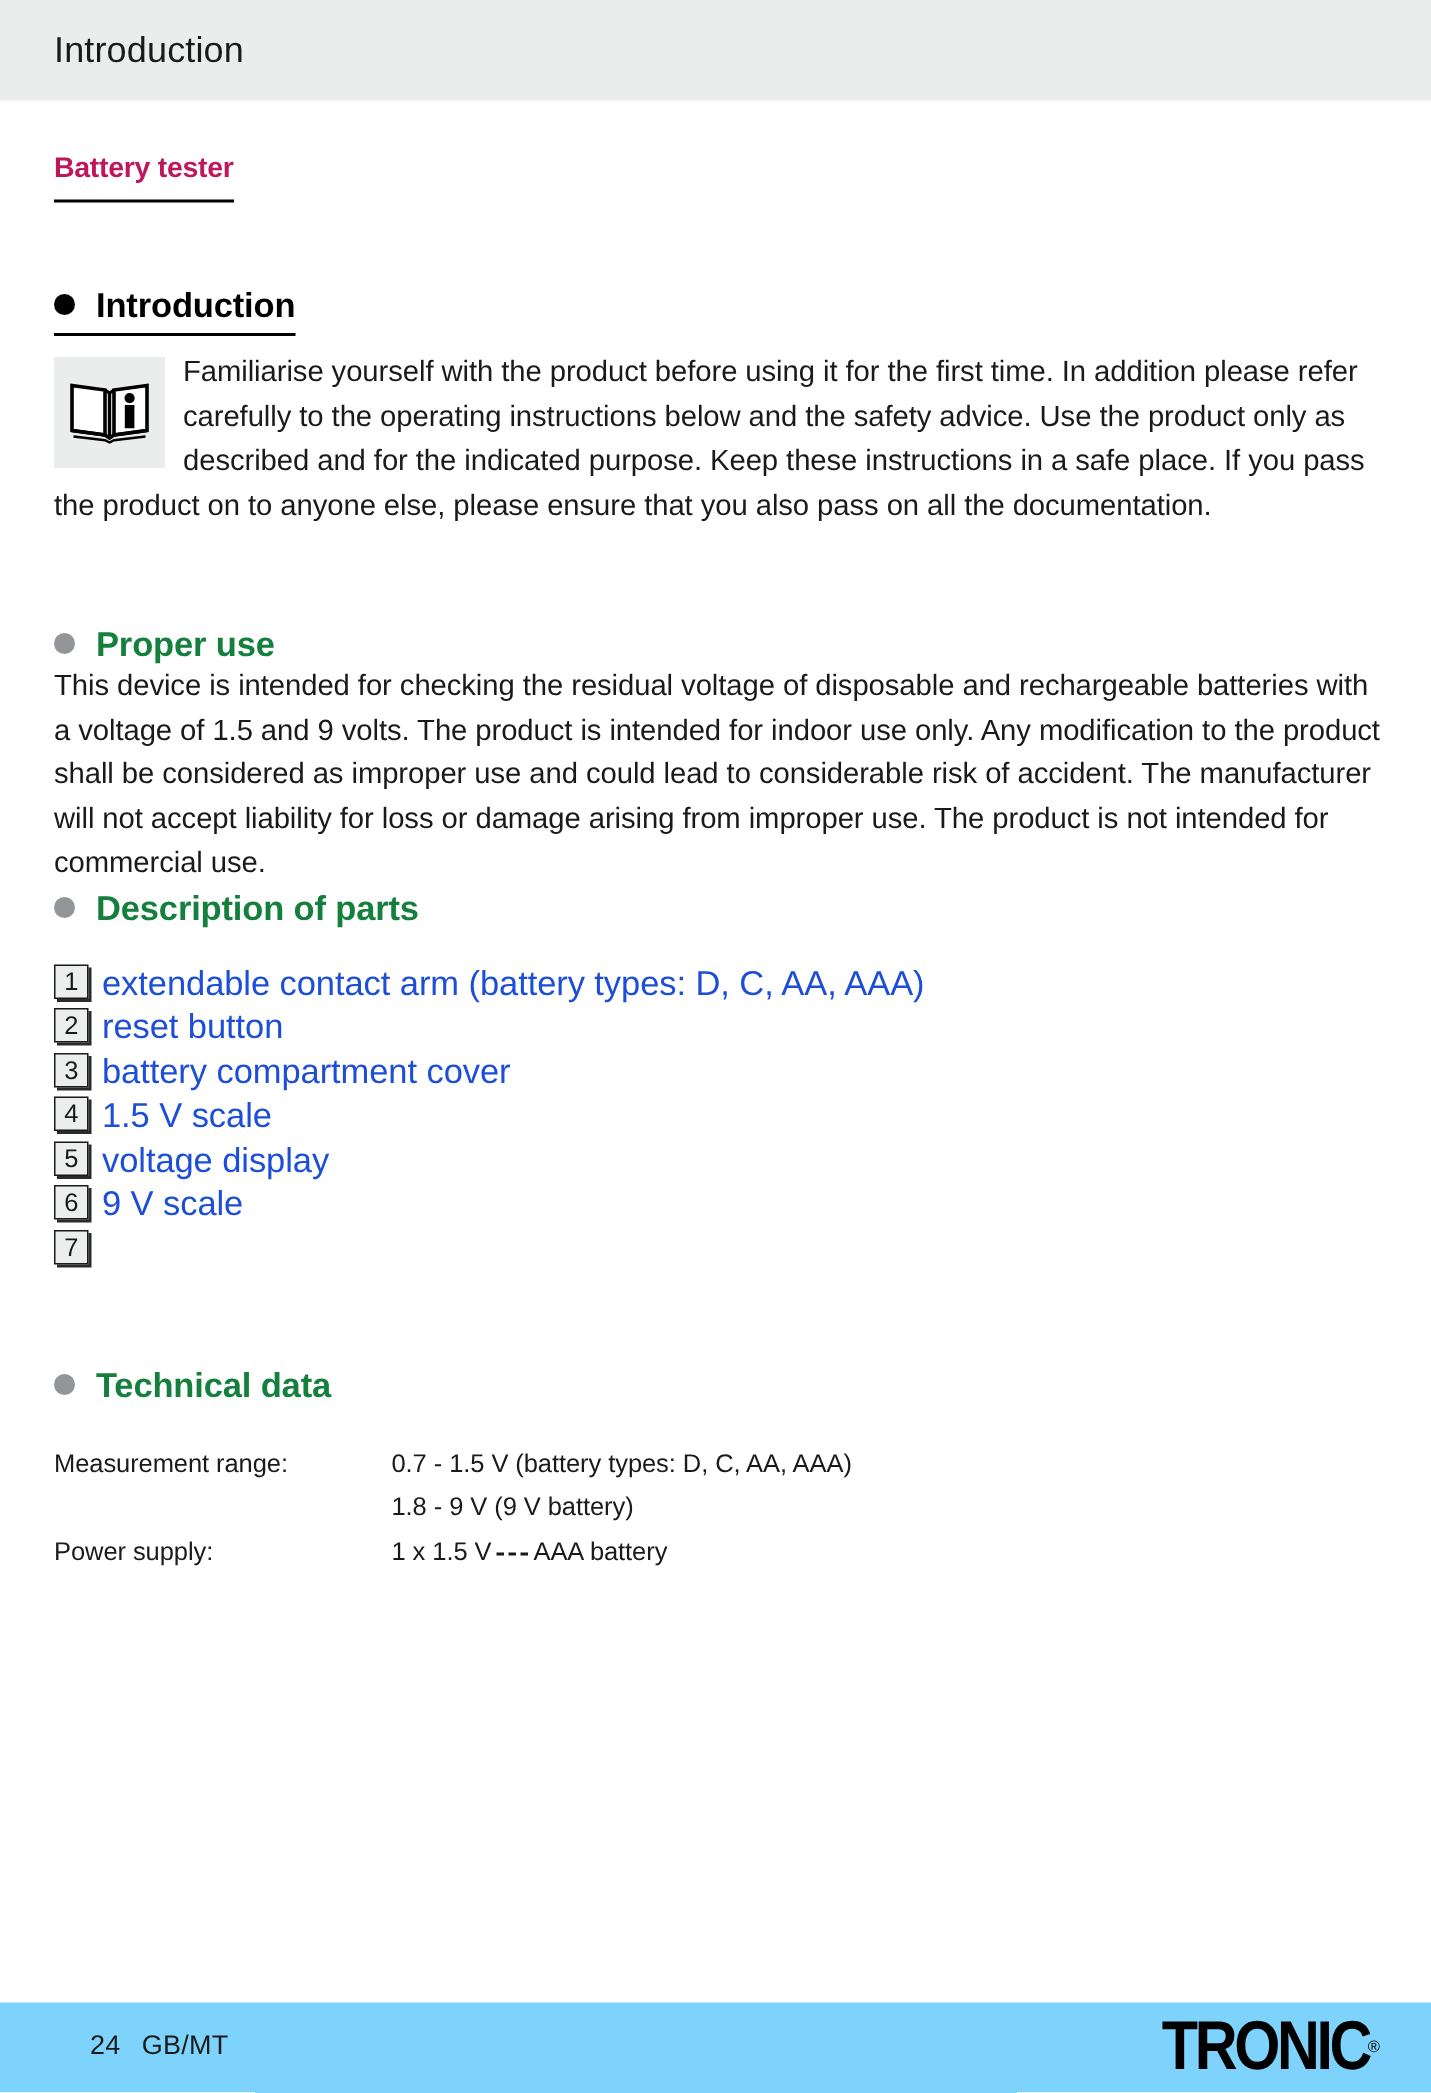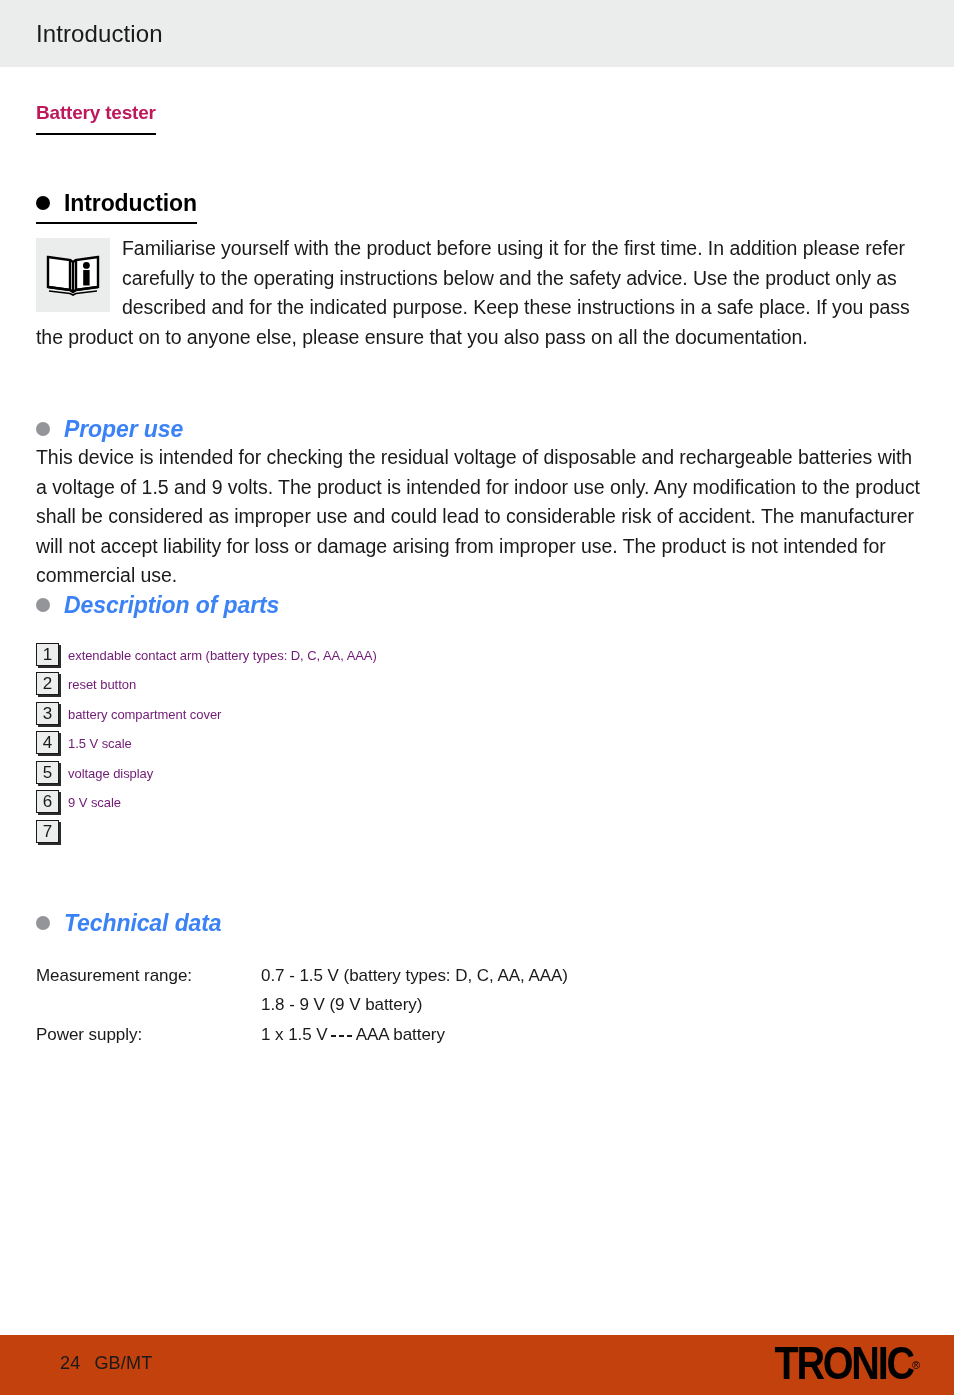--- a/index.html
+++ b/index.html
@@ -61,21 +61,21 @@
   .section-head {
     display: inline-flex;
     align-items: center;
     gap: 14px;
     font-size: 23px;
     font-weight: bold;
     letter-spacing: -0.1px;
     line-height: 28px;
   }
   .section-head.black { color: #000000; }
-  .section-head.gray  { color: #3b82f6; font-style: italic; }
+  .section-head.gray  { color: #15803d; }
   .section-head.underlined {
     padding-bottom: 5px;
     border-bottom: 2.2px solid #000;
   }
   .bullet {
     display: inline-block;
     width: 14px;
     height: 14px;
     border-radius: 50%;
     flex: 0 0 auto;
@@ -140,24 +140,24 @@
     border: 1.3px solid #1a1a1a;
     box-shadow: 2px 2px 0 0 #2b2b2b;
     font-size: 17px;
     line-height: 22px;
     text-align: center;
     color: #1a1a1a;
     margin-top: 2px;
     box-sizing: border-box;
   }
   .part-label {
-    font-size: 13px;
+    font-size: 23px;
     line-height: 27px;
     letter-spacing: -0.05px;
-    color: #701a75;
+    color: #1d4ed8;
     padding-top: 1px;
   }
 
   
   .tech-table {
     margin-top: 24px;
     border-collapse: collapse;
   }
   .tech-table td {
     font-size: 17px;
@@ -194,21 +194,21 @@
     background: #1a1a1a;
   }
 
   
   .footer-band {
     position: absolute;
     left: 0;
     bottom: 0;
     width: 954px;
     height: 60px;
-    background: #c2410c;
+    background: #7dd3fc;
   }
   .footer-page {
     position: absolute;
     left: 60px;
     top: 18px;
     font-size: 18px;
     letter-spacing: 0.2px;
     color: #1a1a1a;
   }
   .footer-page .lang { margin-left: 14px; }

